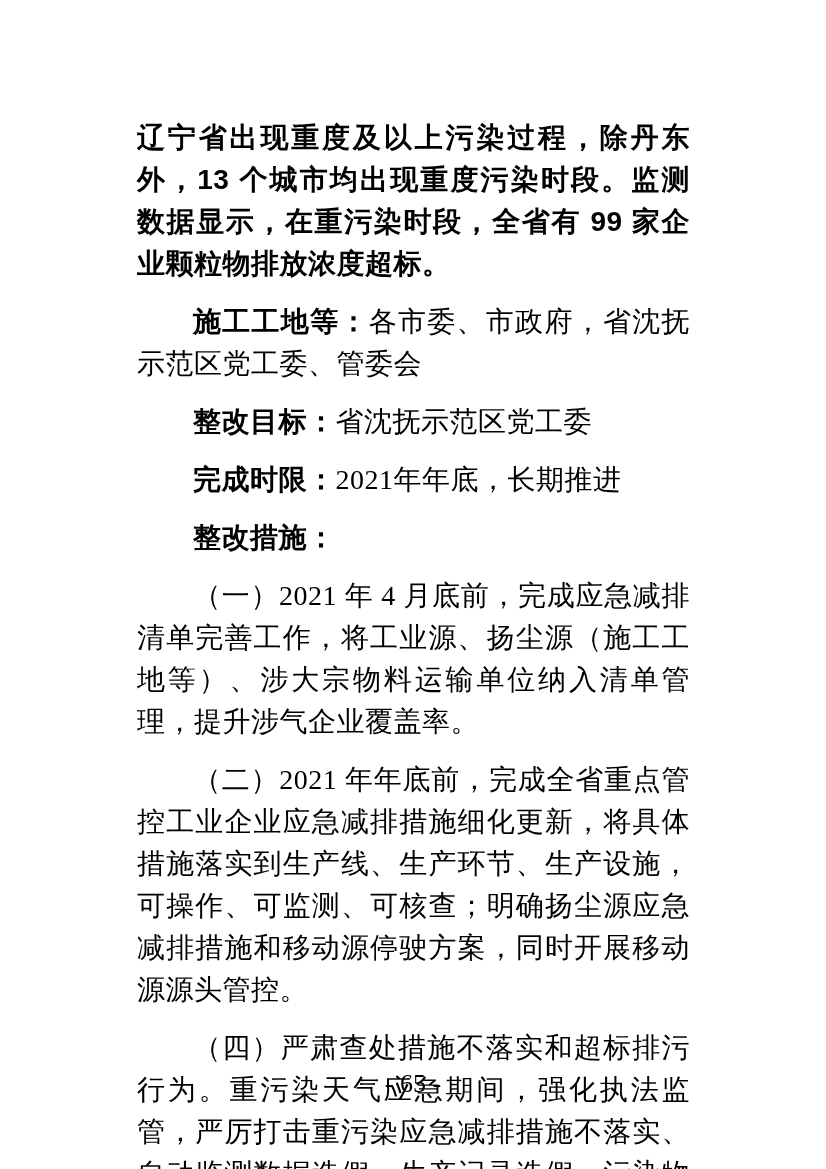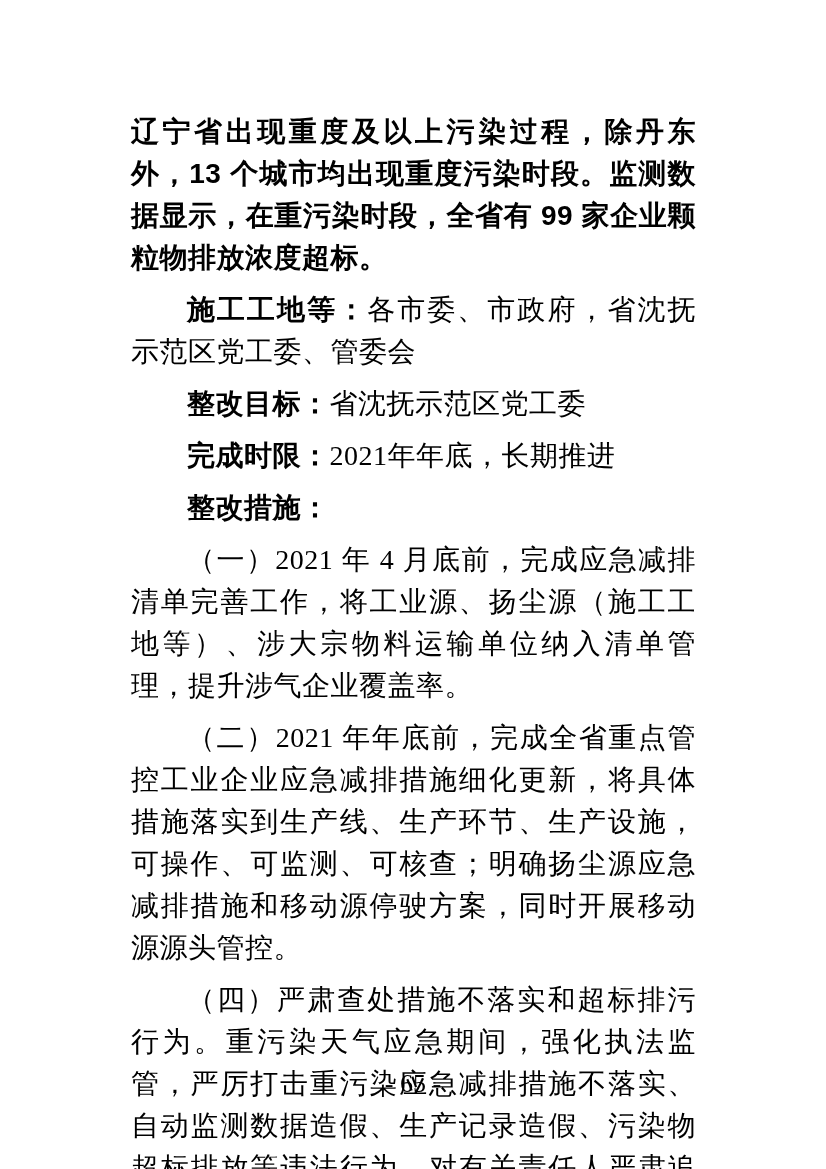--- a/index.html
+++ b/index.html
@@ -26,21 +26,21 @@
     left: 121px;
     top: 101px;
     width: 585px;
     color: #000000;
     font-size: 28px;
     line-height: 42px;
     text-align: justify;
     font-family: "Liberation Serif", "DejaVu Serif", serif;
   }
   .para {
-    margin: 10px;
+    margin: 16px;
     padding: 0;
     text-indent: 2em;
     letter-spacing: 0.5px;
   }
   .para.no-indent {
     text-indent: 0;
   }
   .para.hei {
     font-family: "Liberation Sans", "DejaVu Sans", sans-serif;
     font-weight: 700;

